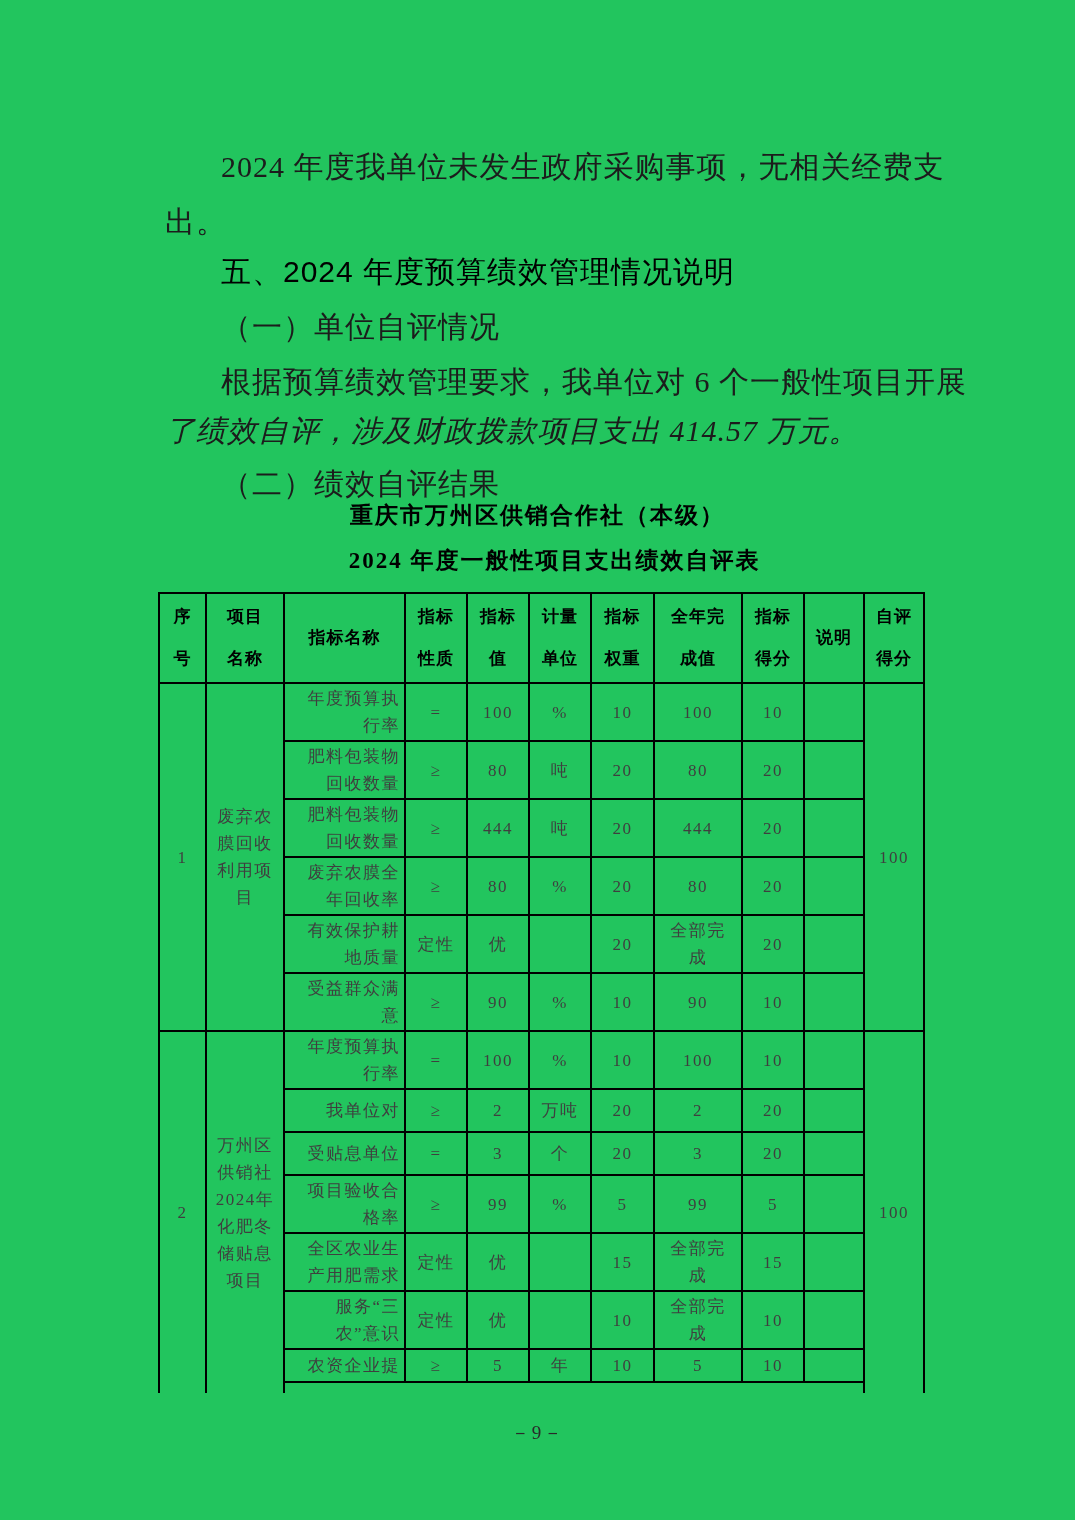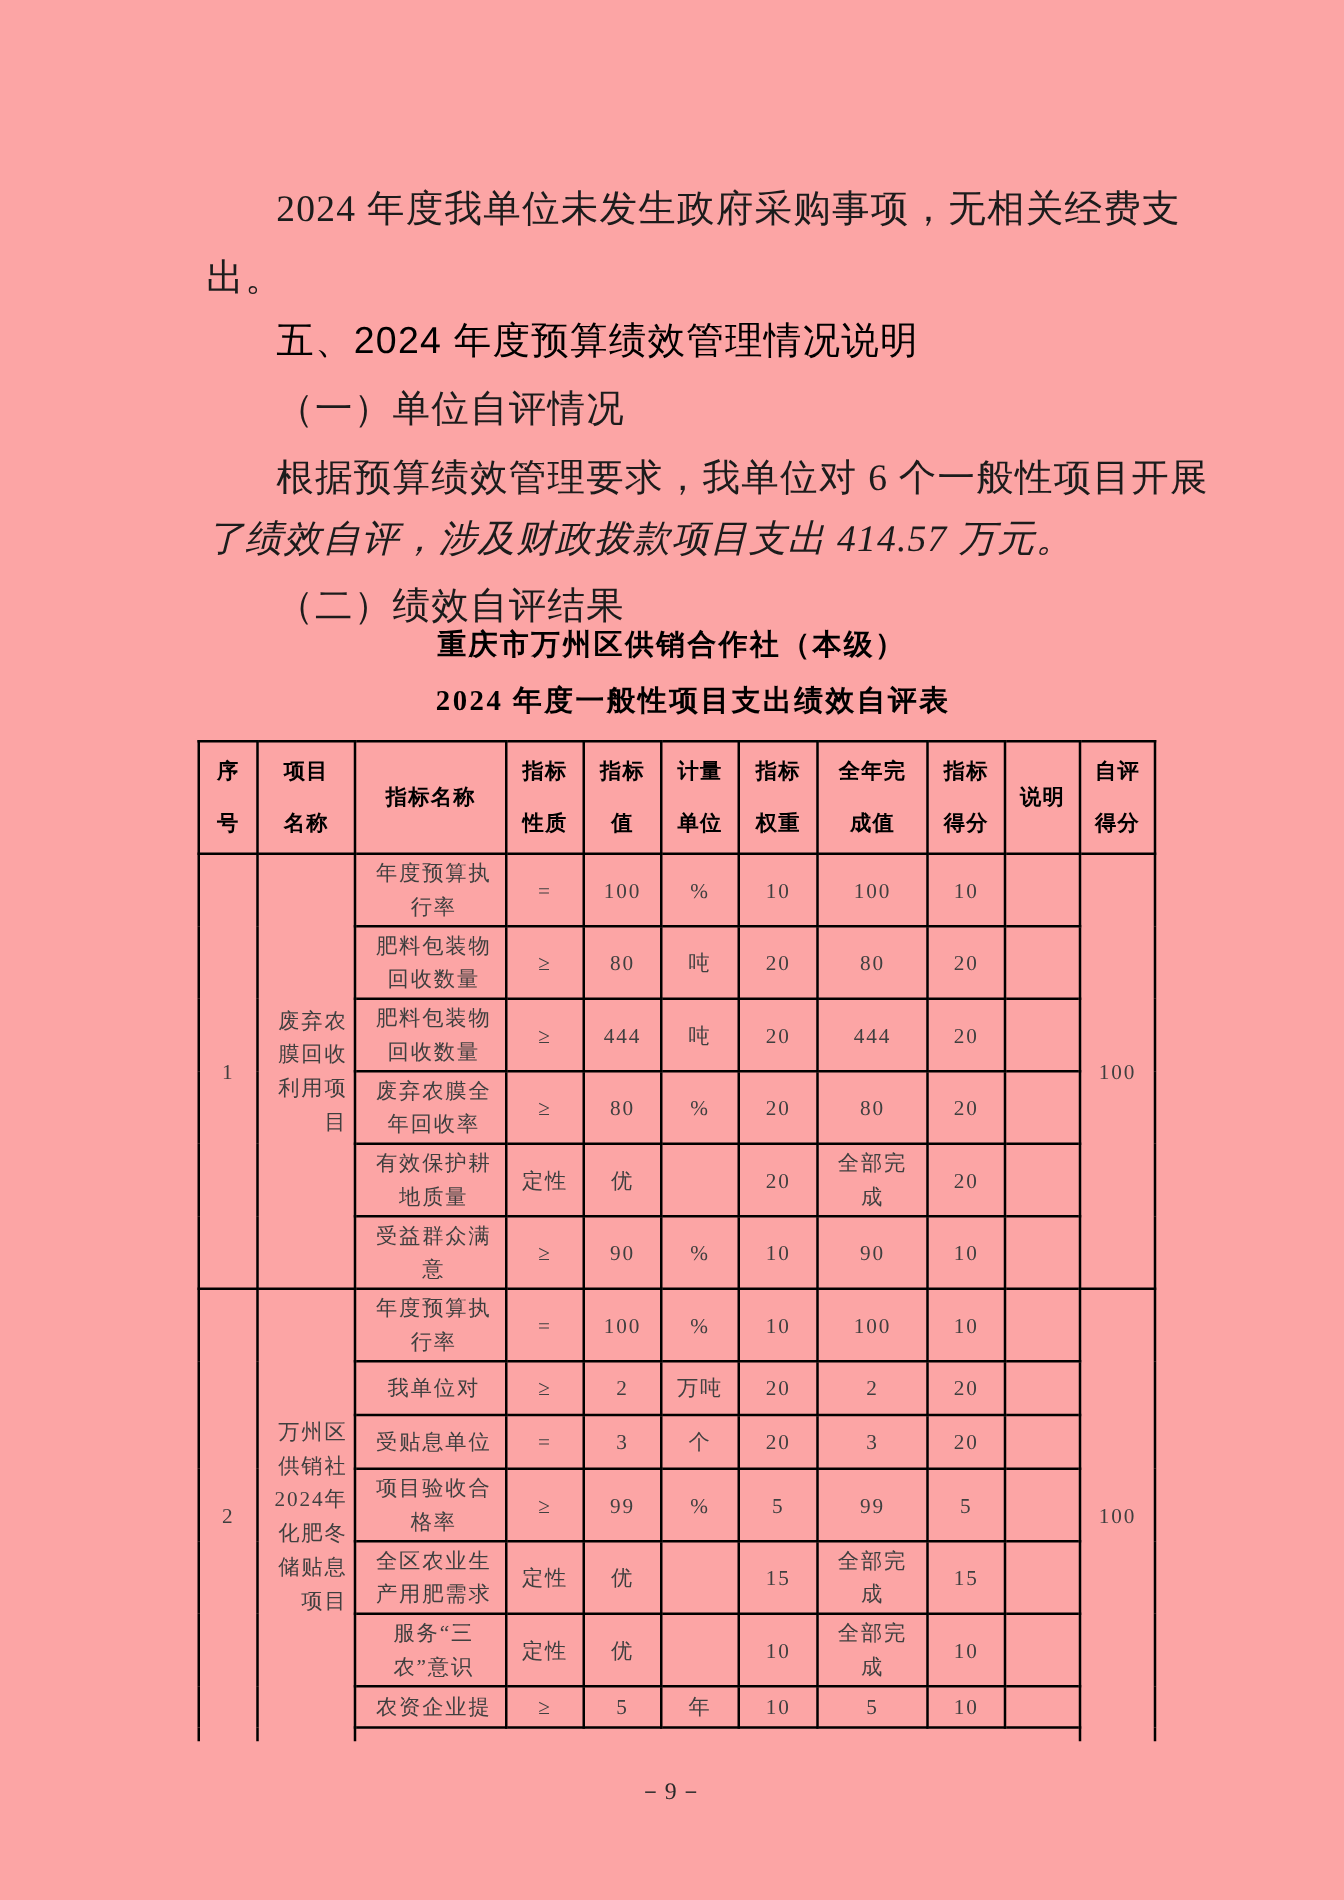--- a/index.html
+++ b/index.html
@@ -1,19 +1,19 @@
 <!DOCTYPE html>
 <html><head>
 <meta charset="utf-8">
 <style>
   html,body { margin:0; padding:0; background:#ffffff; }
   .page {
     position:relative;
     width:1075px; height:1520px;
-    background:#fca5a5;
+    background:#22c55e;
     overflow:hidden;
     font-family:"Liberation Serif","DejaVu Serif",serif;
     color:#111;
   }
   .tline {
     position:absolute;
     white-space:nowrap;
     font-size:30px;
     letter-spacing:1px;
     color:#1c1c1c;
@@ -59,22 +59,22 @@
     padding:0 2px;
   }
   table.eval td {
     font-size:17px;
     color:#3f3f3f;
     height:39px;
     line-height:27px;
     letter-spacing:1.5px;
     padding:1px 7px;
   }
-  table.eval td.ind  { text-align:center; padding:1px 4px 1px 9px; }
-  table.eval td.pname{ padding:1px 5px;text-align:right; }
+  table.eval td.ind  { text-align:right; padding:1px 4px 1px 9px; }
+  table.eval td.pname{ padding:1px 5px; }
   table.eval tr.partial td { height:29px; }
   table.eval td.no-bb { border-bottom:none; }
   table.eval td.phantom {
     border:none;
     height:10px;
     padding:0;
     line-height:0;
     font-size:0;
   }
   .page-footer {

